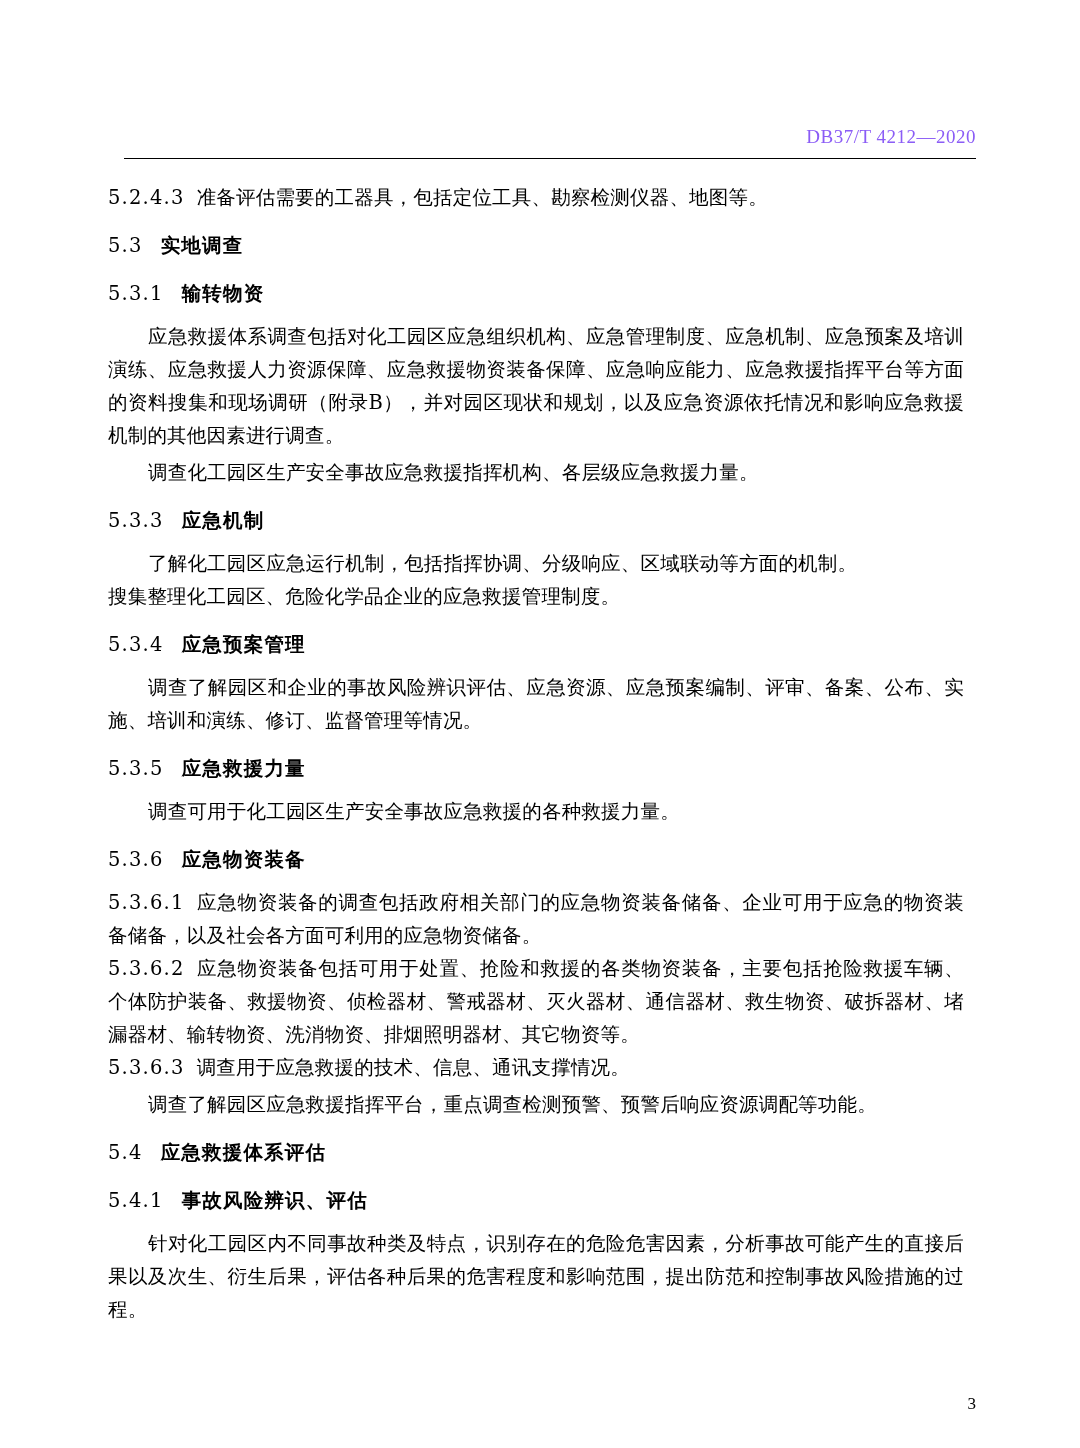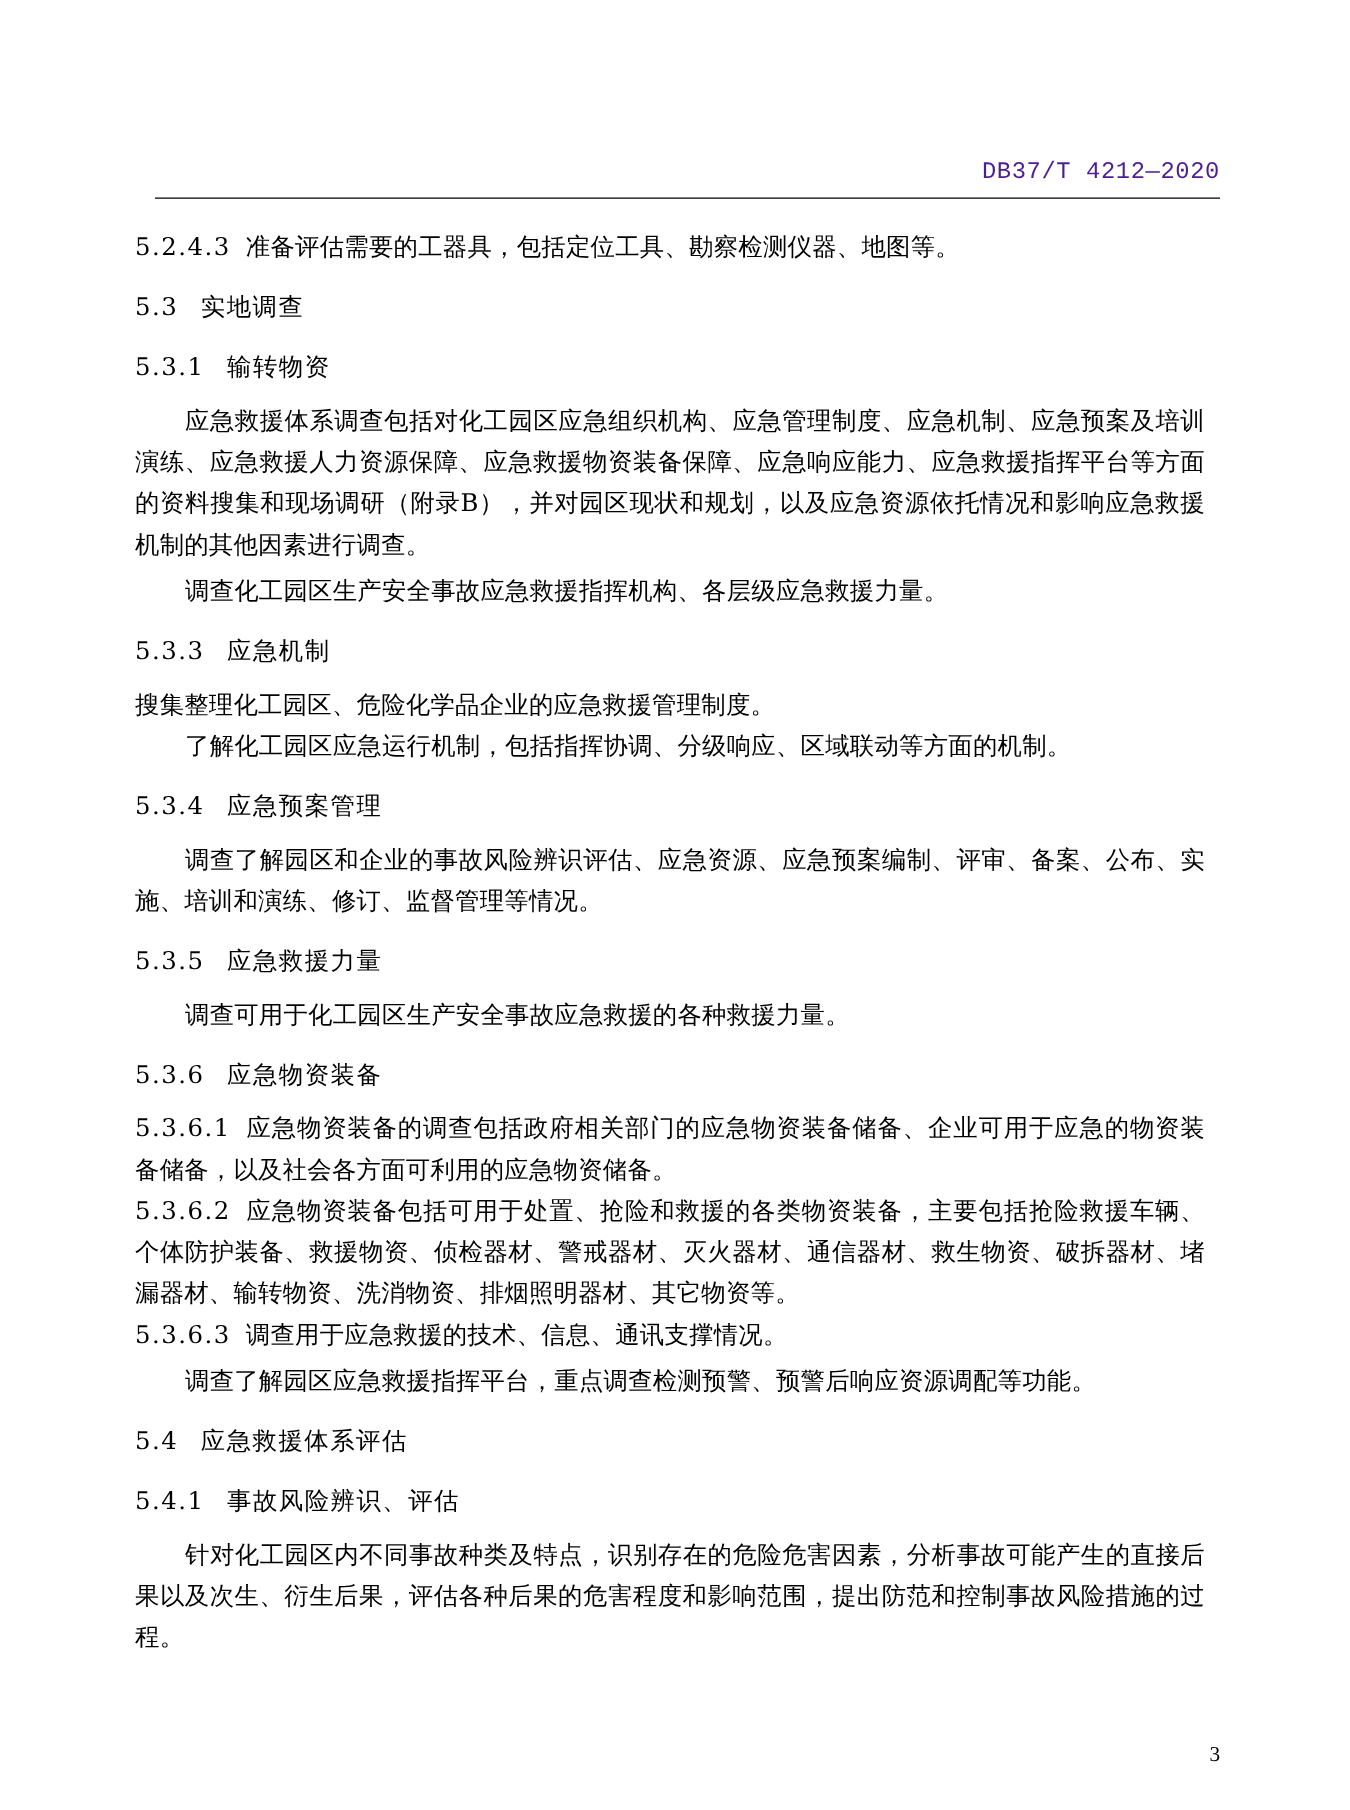--- a/index.html
+++ b/index.html
@@ -19,24 +19,24 @@
     position: relative;
     width: 1080px;
     height: 1448px;
     box-sizing: border-box;
     padding: 0;
   }
   .header {
     position: absolute;
     top: 126px;
     right: 104px;
-    font-family: Liberation Mono, monospace;
+    font-family: Liberation Serif, serif;
     font-size: 19px;
     letter-spacing: 0.5px;
-    color: #4c1d95;
+    color: #8b5cf6;
   }
   .header-rule {
     position: absolute;
     top: 158px;
     left: 124px;
     width: 852px;
     height: 1px;
     background: #000;
   }
   .content {
@@ -65,21 +65,21 @@
     font-weight: bold;
     margin: 16px 0 10px 0;
     letter-spacing: 0.2px;
   }
   .heading .hnum {
     font-weight: normal;
     letter-spacing: 1.2px;
     margin-right: 18px;
   }
   .heading .htext {
-    font-weight: normal;
+    font-weight: bold;
     letter-spacing: 1.2px;
   }
   .lead {
     letter-spacing: 1.2px;
     margin-right: 12px;
   }
   .block {
     margin-bottom: 4px;
   }
   .tight p + p {
@@ -115,22 +115,22 @@
       <span class="hnum">5.3.1</span><span class="htext">输转物资</span>
     </div>
     <p class="para body-indent block">应急救援体系调查包括对化工园区应急组织机构、应急管理制度、应急机制、应急预案及培训演练、应急救援人力资源保障、应急救援物资装备保障、应急响应能力、应急救援指挥平台等方面的资料搜集和现场调研（附录B），并对园区现状和规划，以及应急资源依托情况和影响应急救援机制的其他因素进行调查。</p>
 
     <p class="para body-indent block">调查化工园区生产安全事故应急救援指挥机构、各层级应急救援力量。</p>
 
     <div class="heading">
       <span class="hnum">5.3.3</span><span class="htext">应急机制</span>
     </div>
     <div class="tight block">
+      <p class="para body-indent">了解化工园区应急运行机制，包括指挥协调、分级响应、区域联动等方面的机制。</p>
       <p class="para">搜集整理化工园区、危险化学品企业的应急救援管理制度。</p>
-      <p class="para body-indent">了解化工园区应急运行机制，包括指挥协调、分级响应、区域联动等方面的机制。</p>
     </div>
 
     <div class="heading">
       <span class="hnum">5.3.4</span><span class="htext">应急预案管理</span>
     </div>
     <p class="para body-indent block">调查了解园区和企业的事故风险辨识评估、应急资源、应急预案编制、评审、备案、公布、实施、培训和演练、修订、监督管理等情况。</p>
 
     <div class="heading">
       <span class="hnum">5.3.5</span><span class="htext">应急救援力量</span>
     </div>

